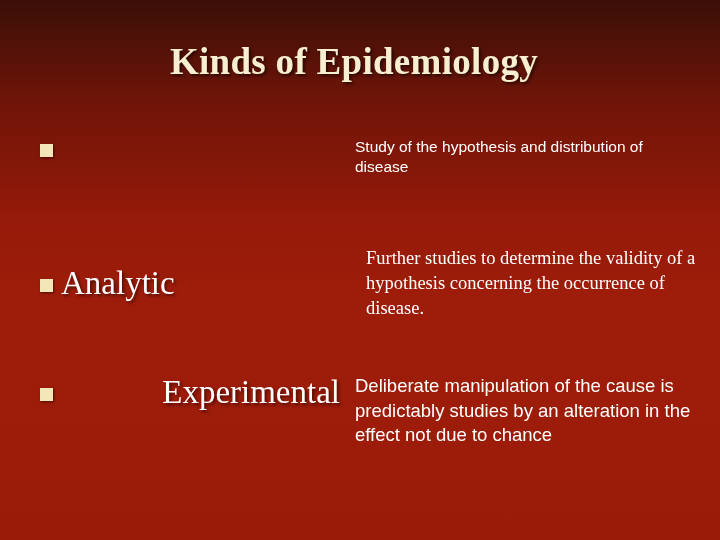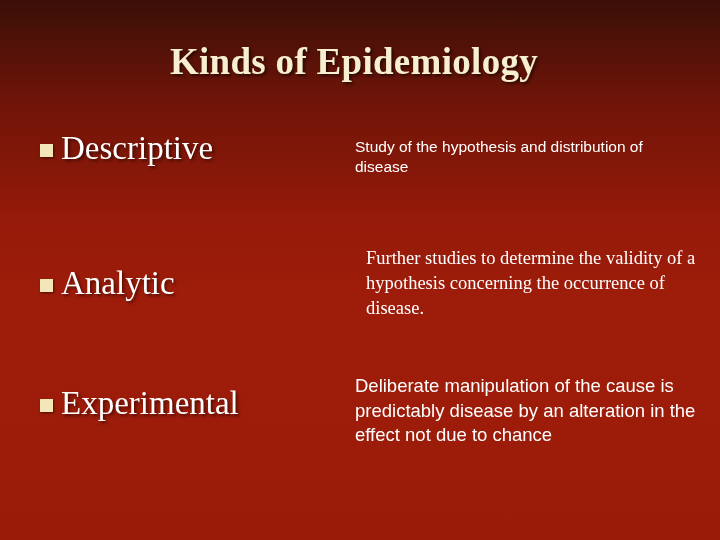--- a/index.html
+++ b/index.html
@@ -80,47 +80,46 @@
     font-family: "Liberation Serif", serif;
     font-size: 18.5px;
     line-height: 1.35;
   }
 
   
   #row-descriptive .bullet-cell { top: 130px; }
   #row-descriptive .desc-cell   { top: 137px; }
   #row-analytic .bullet-cell    { top: 265px; }
   #row-analytic .desc-cell      { top: 246px; margin-left: 11px; }
-  #row-experimental .bullet-cell{ top: 385px; }
+  #row-experimental .bullet-cell{ top: 374px; justify-content: space-between; }
   #row-experimental .desc-cell  { top: 374px; }
 </style>
 </head>
 <body>
 
 <div class="slide">
 
   <div class="slide-title">Kinds of Epidemiology</div>
 
   <div class="row" id="row-descriptive">
     <div class="bullet-cell">
       <span class="bullet-marker"></span>
-      <span class="bullet-label">Descriptive</span>
     </div>
     <div class="desc-cell desc-sans">Study of the hypothesis and distribution of disease</div>
   </div>
 
   <div class="row" id="row-analytic">
     <div class="bullet-cell">
       <span class="bullet-marker"></span>
       <span class="bullet-label">Analytic</span>
     </div>
     <div class="desc-cell desc-serif">Further studies to determine the validity of a hypothesis concerning the occurrence of disease.</div>
   </div>
 
   <div class="row" id="row-experimental">
     <div class="bullet-cell">
       <span class="bullet-marker"></span>
       <span class="bullet-label">Experimental</span>
     </div>
-    <div class="desc-cell desc-sans-big">Deliberate manipulation of the cause is predictably disease by an alteration in the effect not due to chance</div>
+    <div class="desc-cell desc-sans-big">Deliberate manipulation of the cause is predictably studies by an alteration in the effect not due to chance</div>
   </div>
 
 </div>
 
 </body></html>

